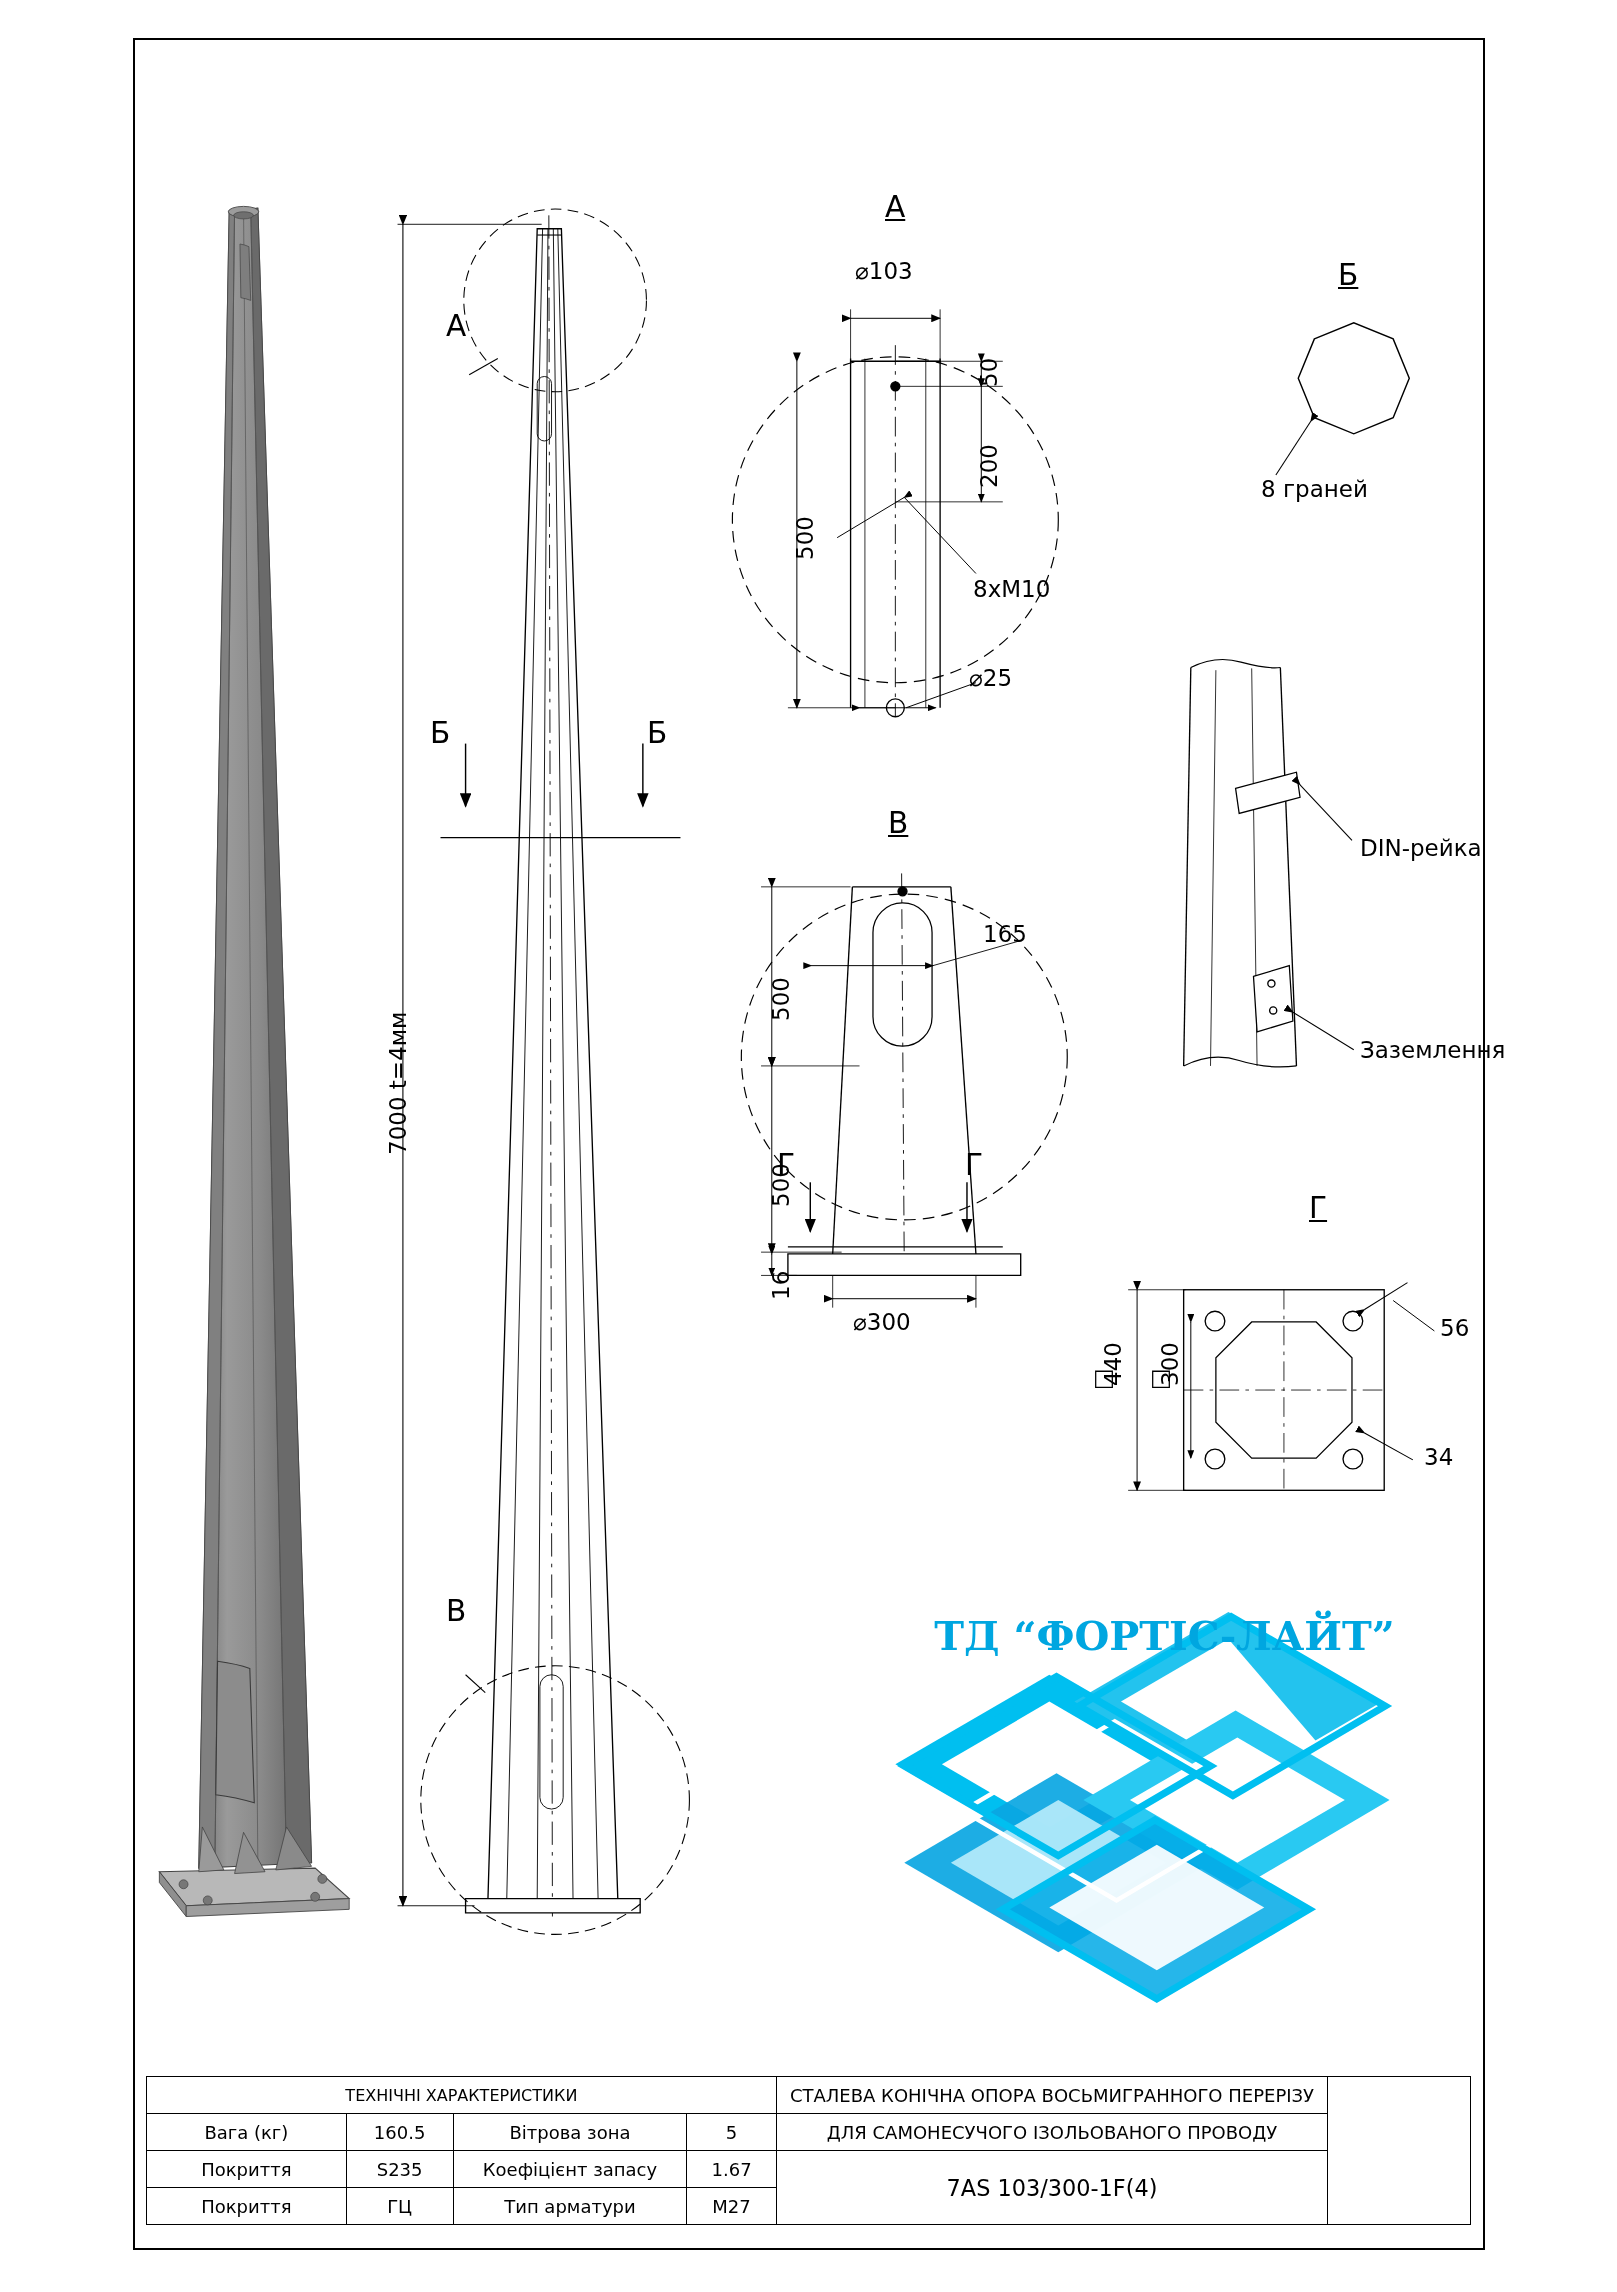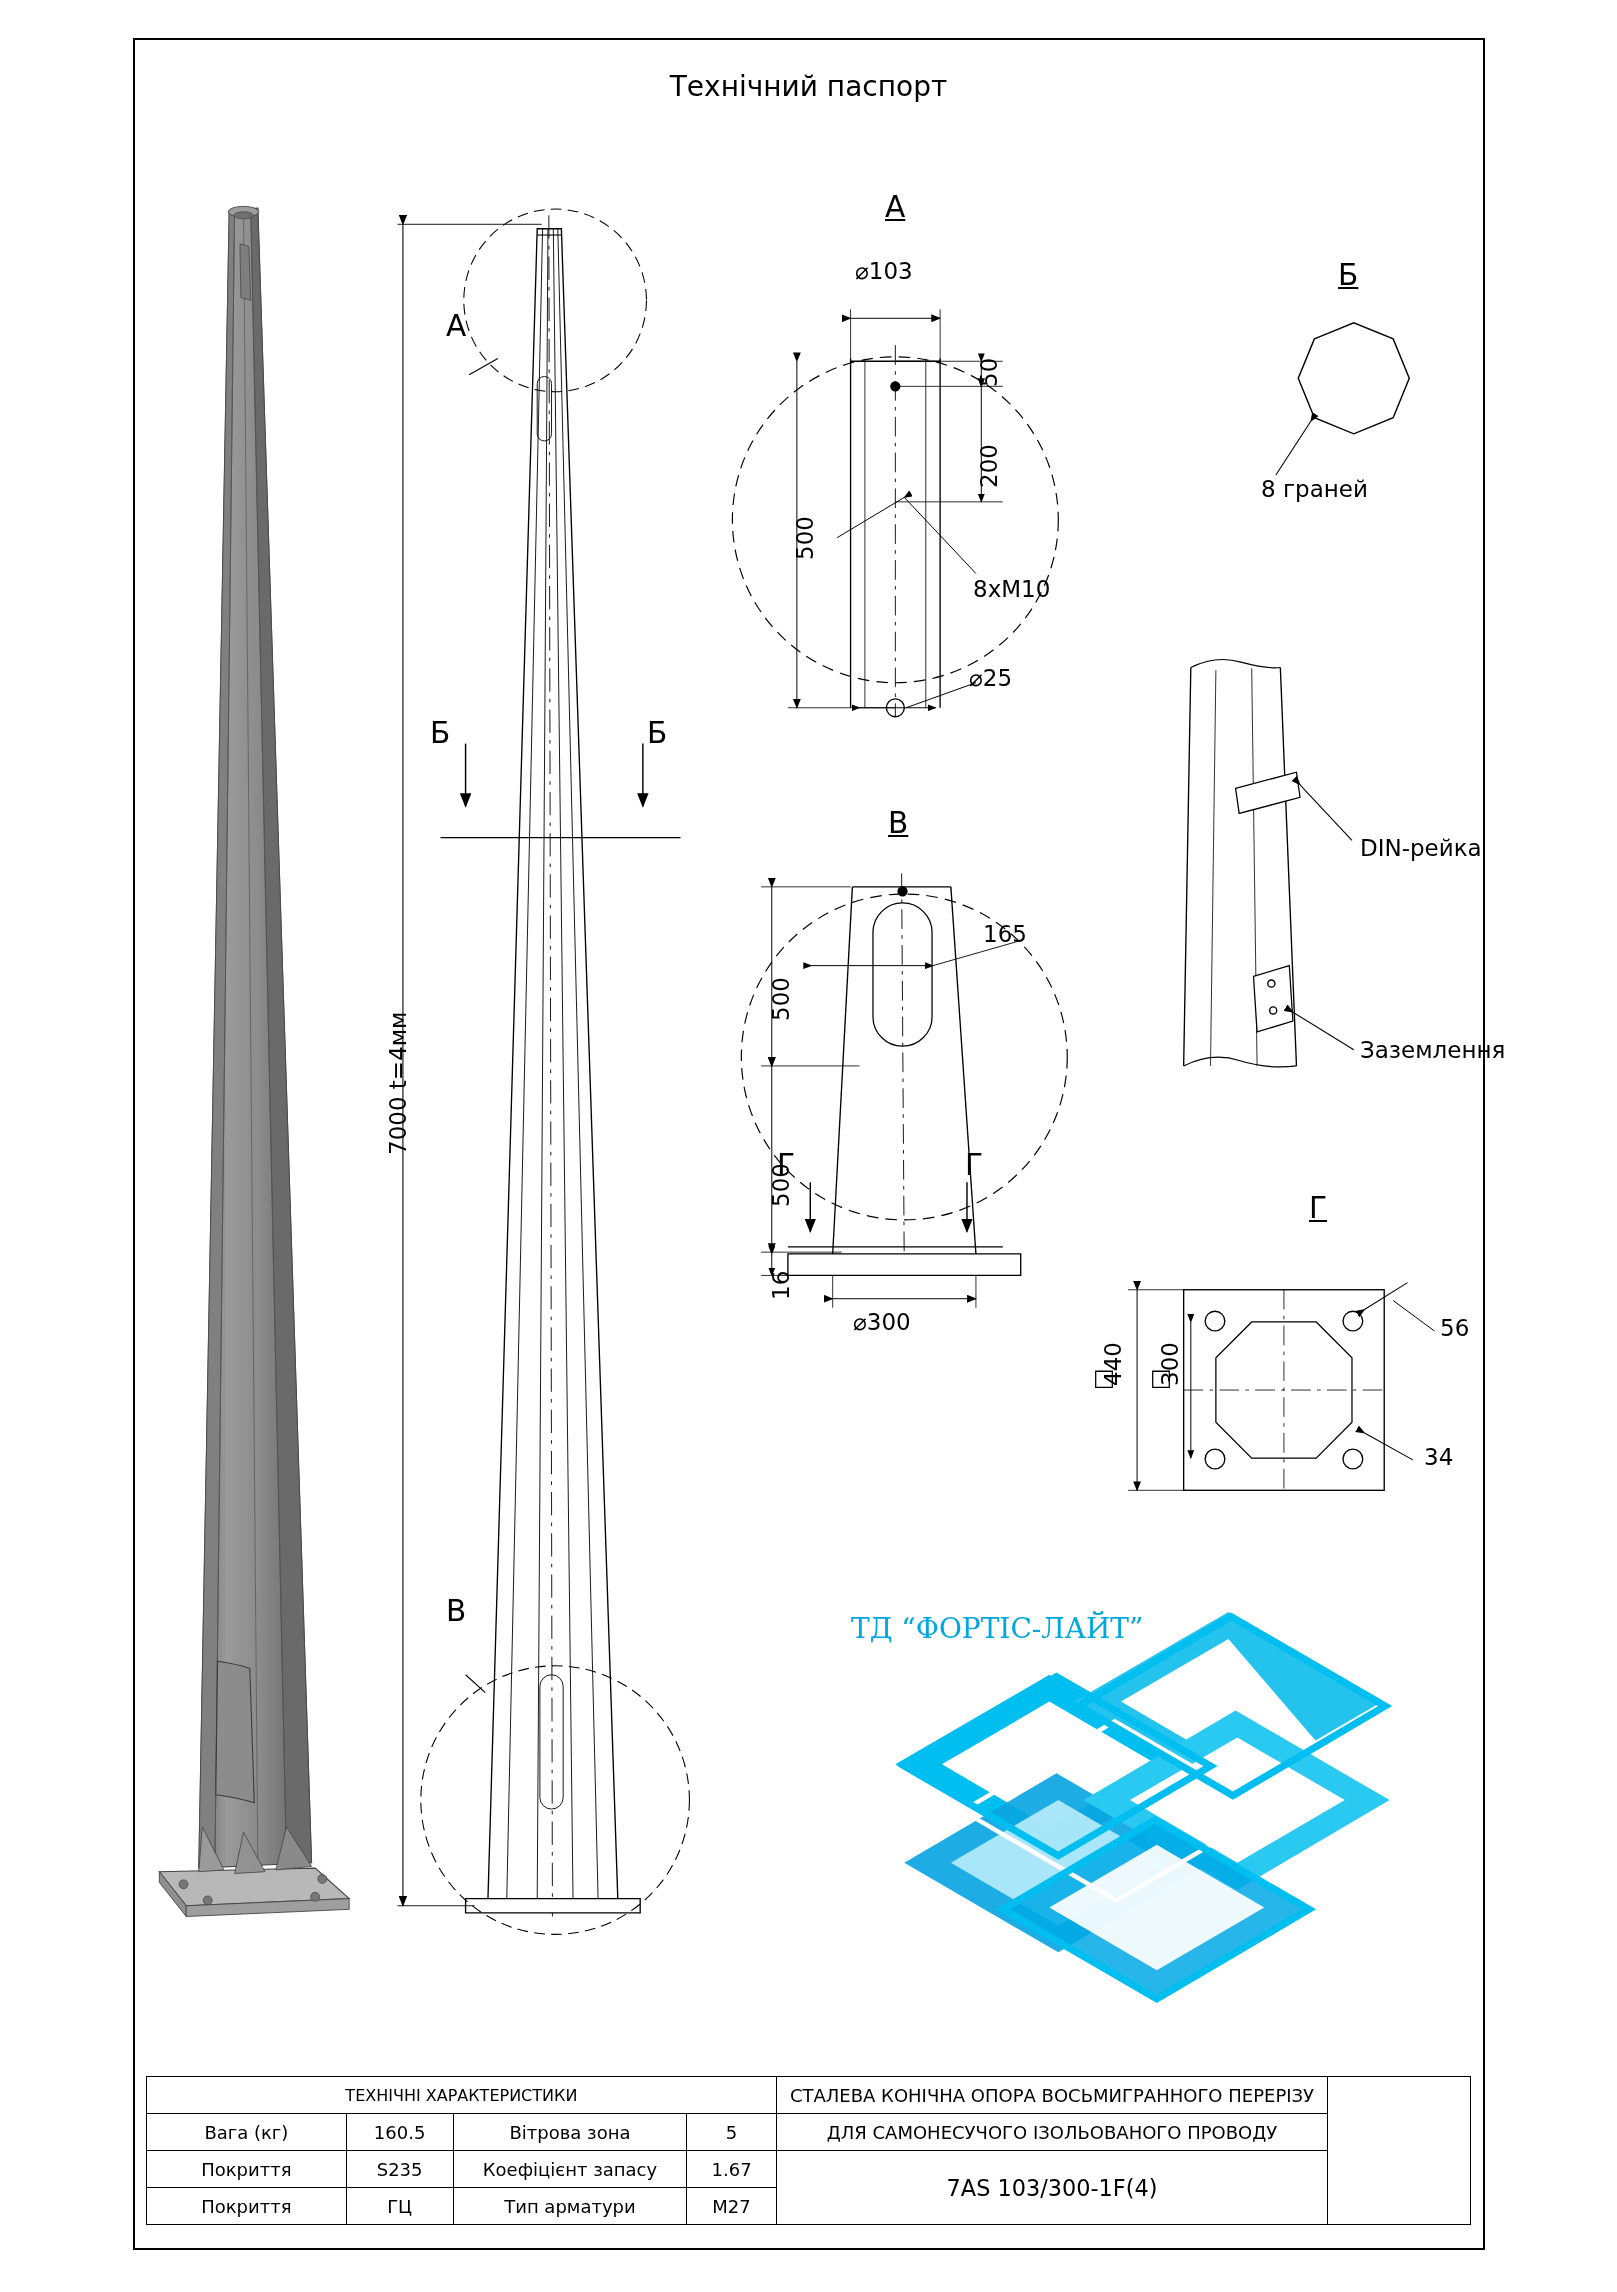--- a/index.html
+++ b/index.html
@@ -77,36 +77,35 @@
   }
   .spec .hdr {
     font-size: 16px;
   }
   
   .logo-text {
     position: absolute;
     left: 851px;
     top: 1612px;
     width: 627px;
-    text-align: left;
+    text-align: center;
     font-family: "DejaVu Serif", serif;
-    font-size: 28px;
-    font-weight: normal;
+    font-size: 40px;
+    font-weight: bold;
     color: #00a6e0;
     white-space: nowrap;
   }
 </style>
 </head>
 <body>
 
 <div id="sheet">
 
   <div class="frame"></div>
 
-  <div class="title-main">Технічний паспорт</div>
 
   <svg class="layer" viewBox="0 0 1806 2560">
     <defs>
       <marker id="ar" markerWidth="10" markerHeight="8" refX="9" refY="4" orient="auto">
         <path d="M0,0 L10,4 L0,8 z" fill="#000"></path>
       </marker>
       <marker id="arS" markerWidth="9" markerHeight="7" refX="8" refY="3.5" orient="auto">
         <path d="M0,0 L9,3.5 L0,7 z" fill="#000"></path>
       </marker>
       <linearGradient id="poleGrad" x1="0" y1="0" x2="1" y2="0">

